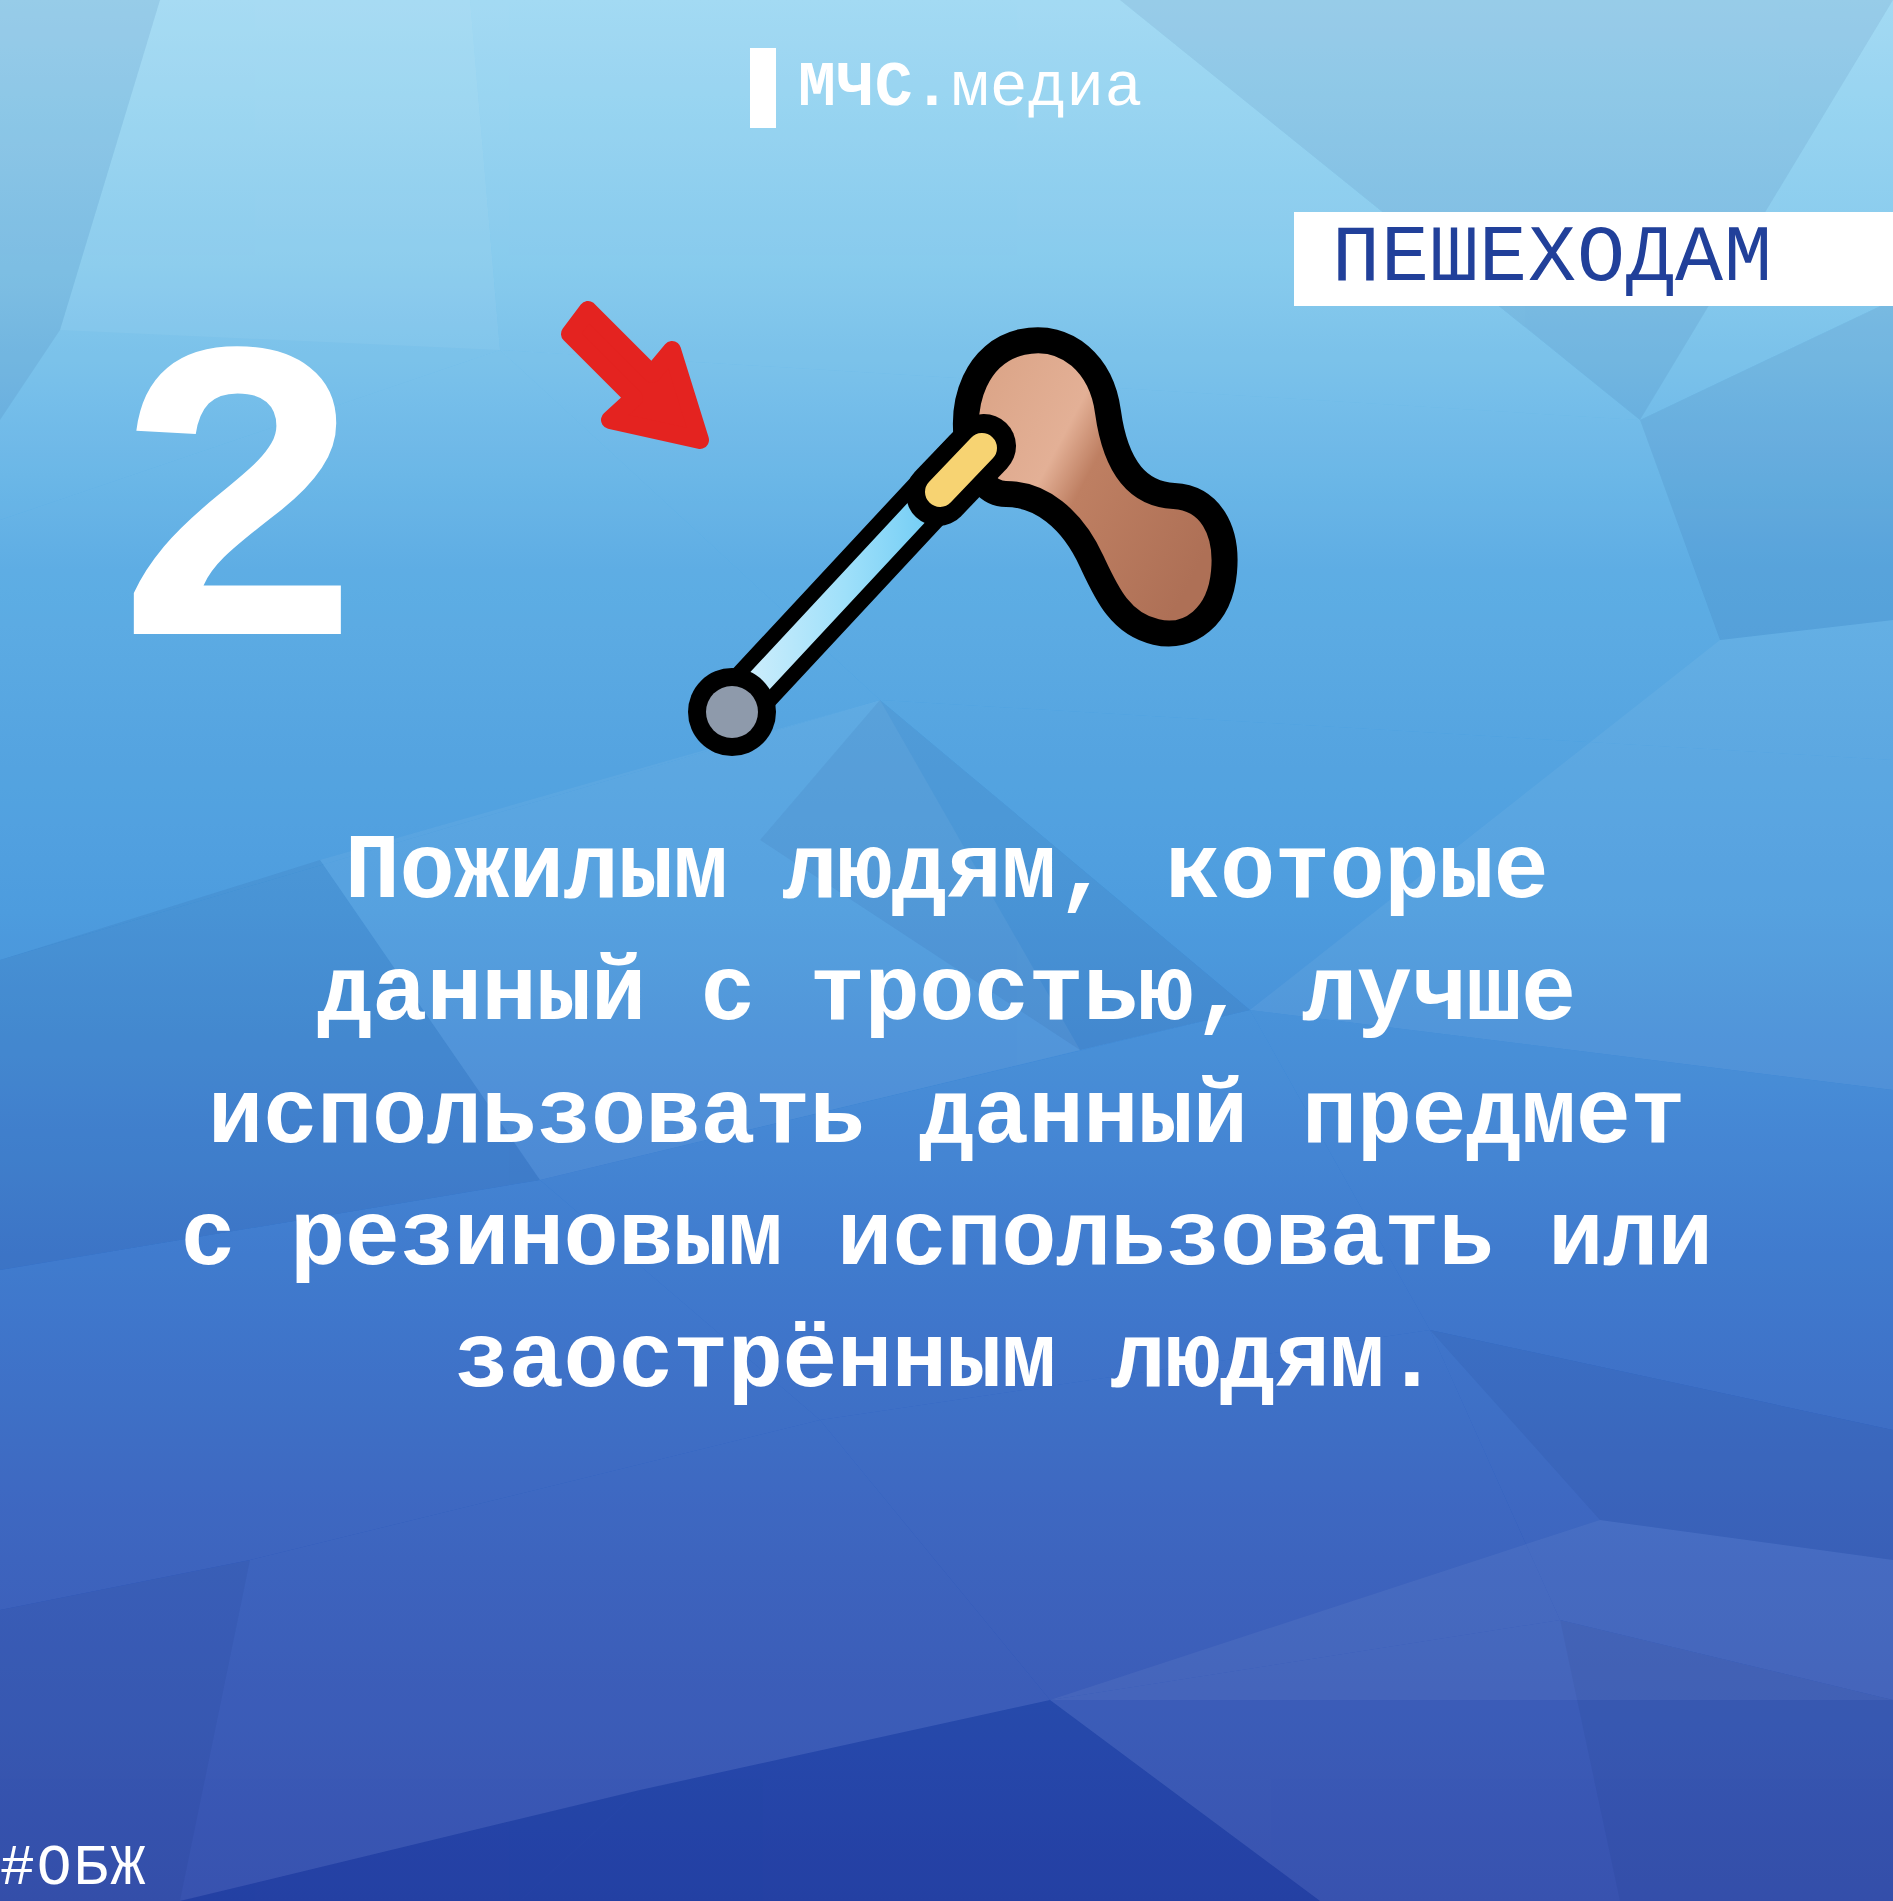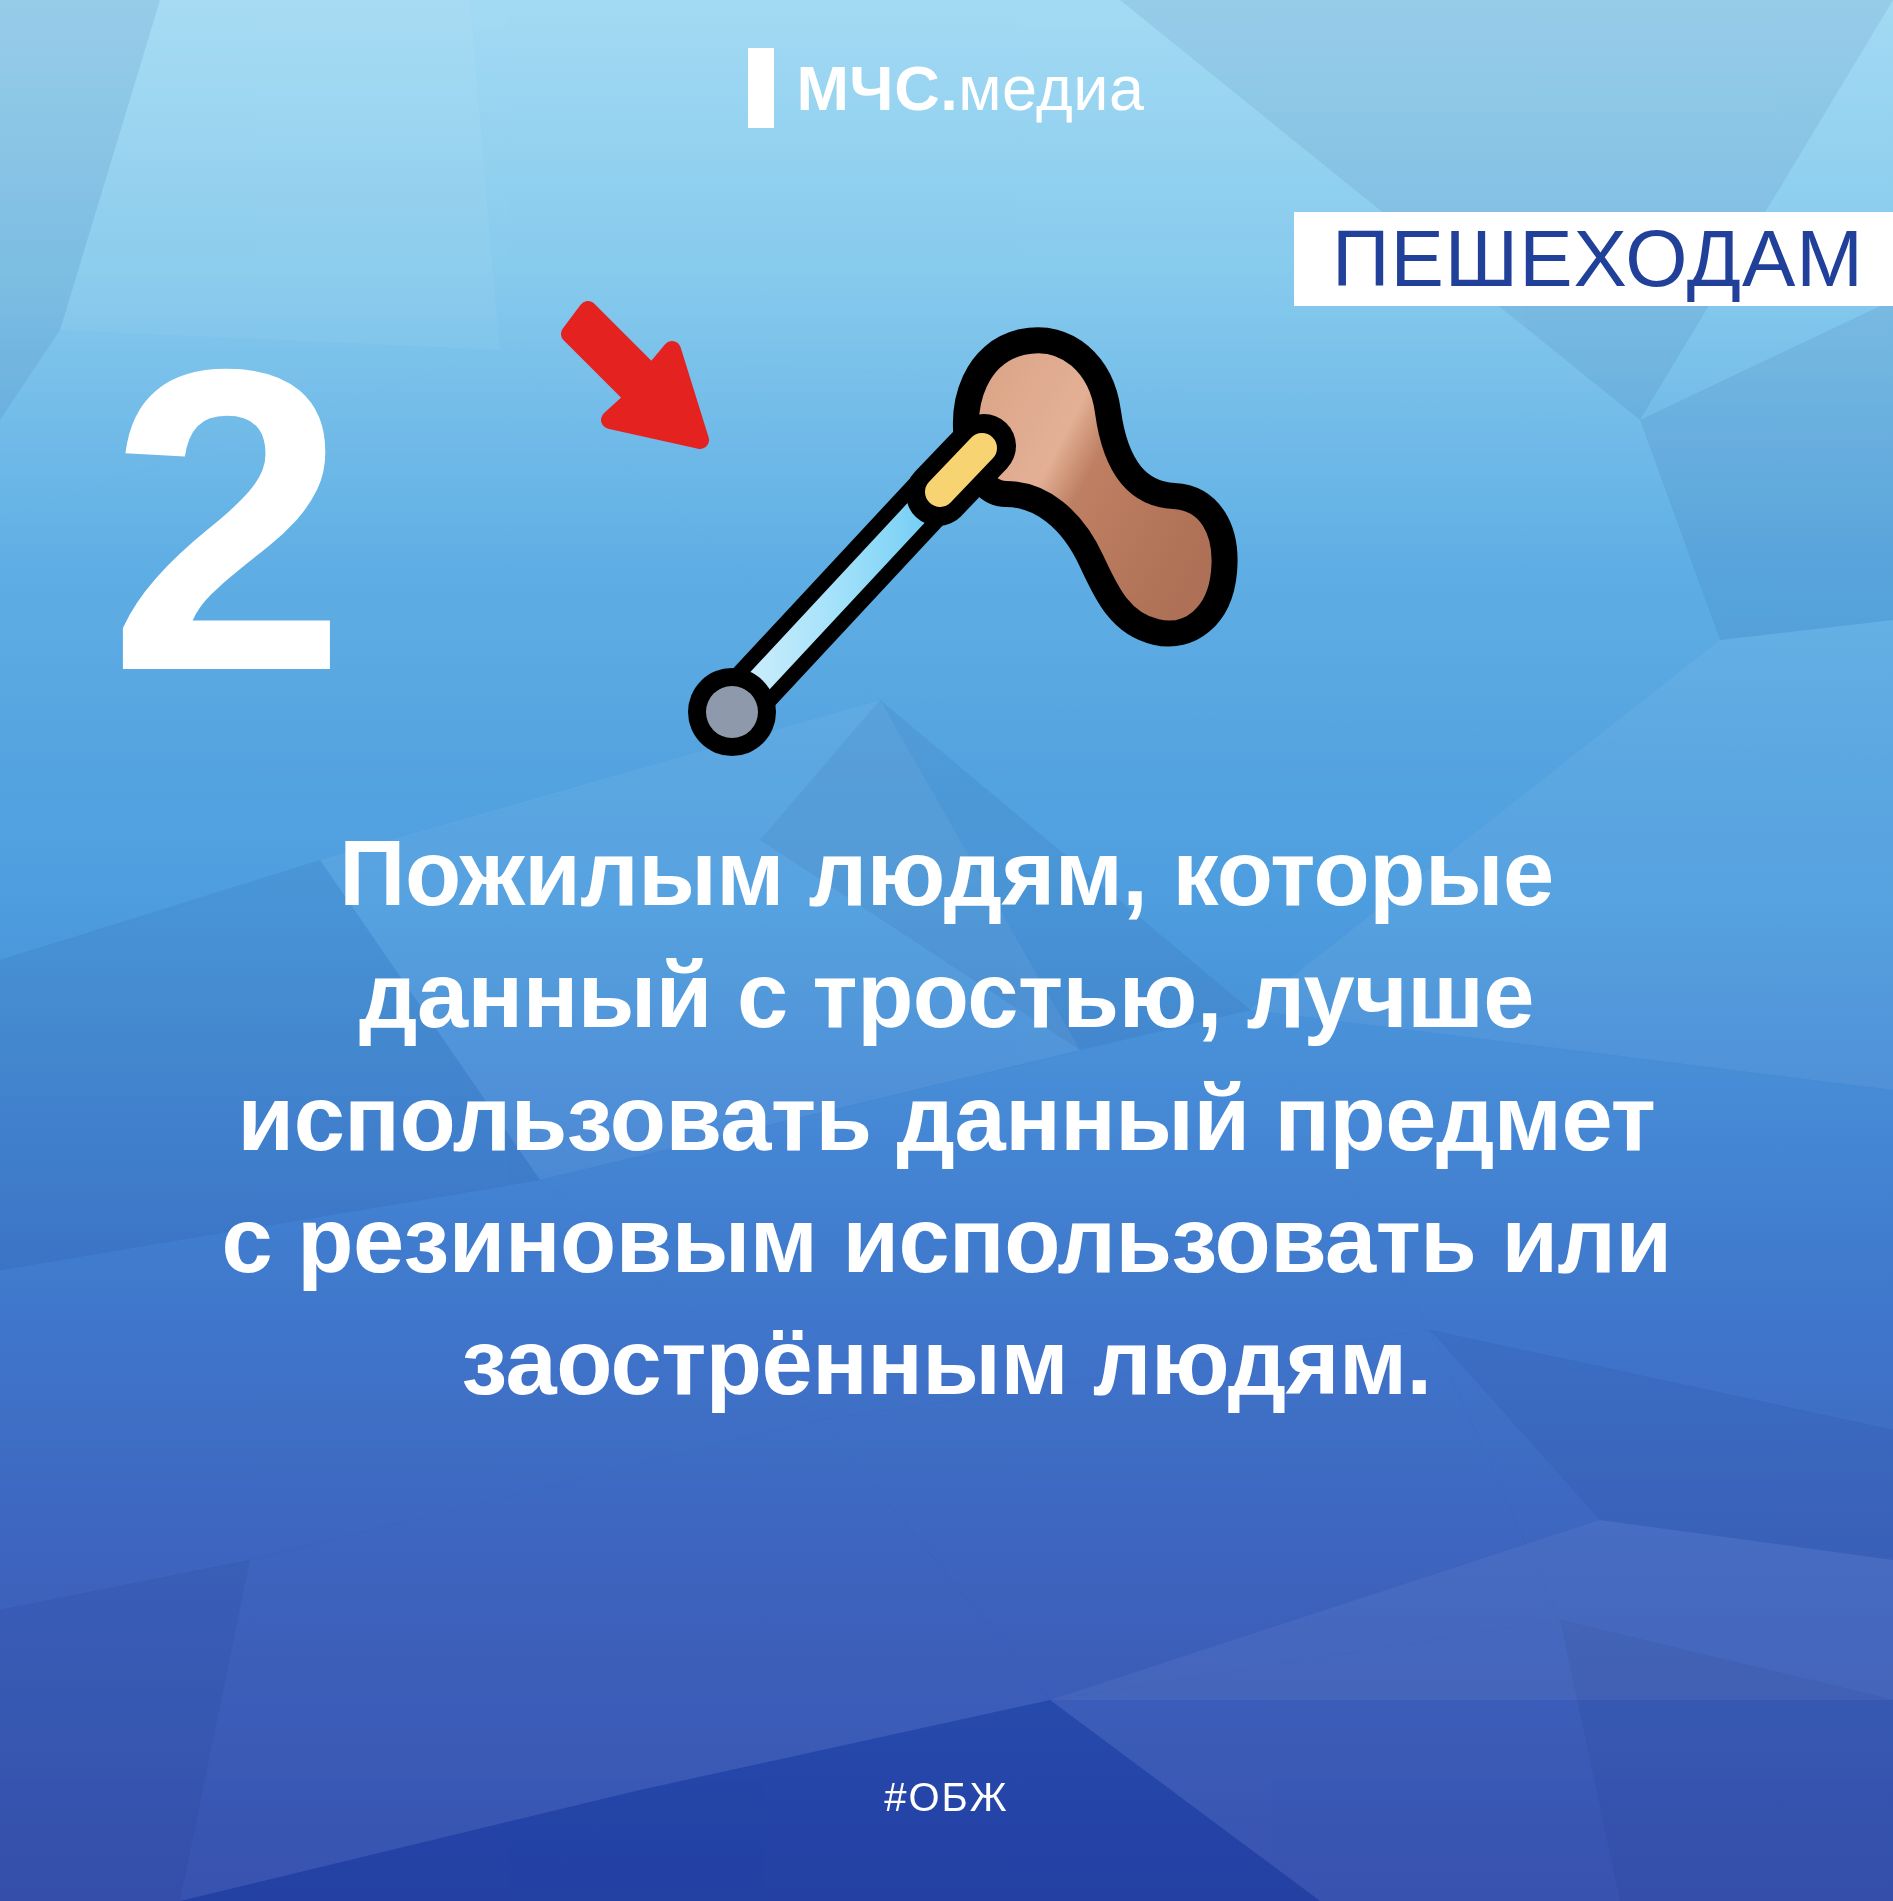--- a/index.html
+++ b/index.html
@@ -5,21 +5,21 @@
   html, body {
     margin: 0;
     padding: 0;
     background: #ffffff;
   }
   #card {
     position: relative;
     width: 1893px;
     height: 1901px;
     overflow: hidden;
-    font-family: Liberation Sans, sans-serif;
+    font-family: Liberation Mono, monospace;
     background: #8b5cf6;
   }
   #bg-poly {
     position: absolute;
     inset: 0;
     width: 100%;
     height: 100%;
     display: block;
   }
 
@@ -110,24 +110,24 @@
     line-height: 1.33;
     color: #ffffff;
     letter-spacing: -0.5px;
     white-space: nowrap;
   }
 
   
   #hashtag {
     position: absolute;
     left: 0;
-    top: 1775px;
+    top: 1836px;
     width: 100%;
-    text-align: center;
-    font-size: 40px;
+    text-align: left;
+    font-size: 58px;
     font-weight: 400;
     color: #ffffff;
     letter-spacing: 2px;
   }
 </style>
 </head>
 <body>
 
 <div id="card">
 

